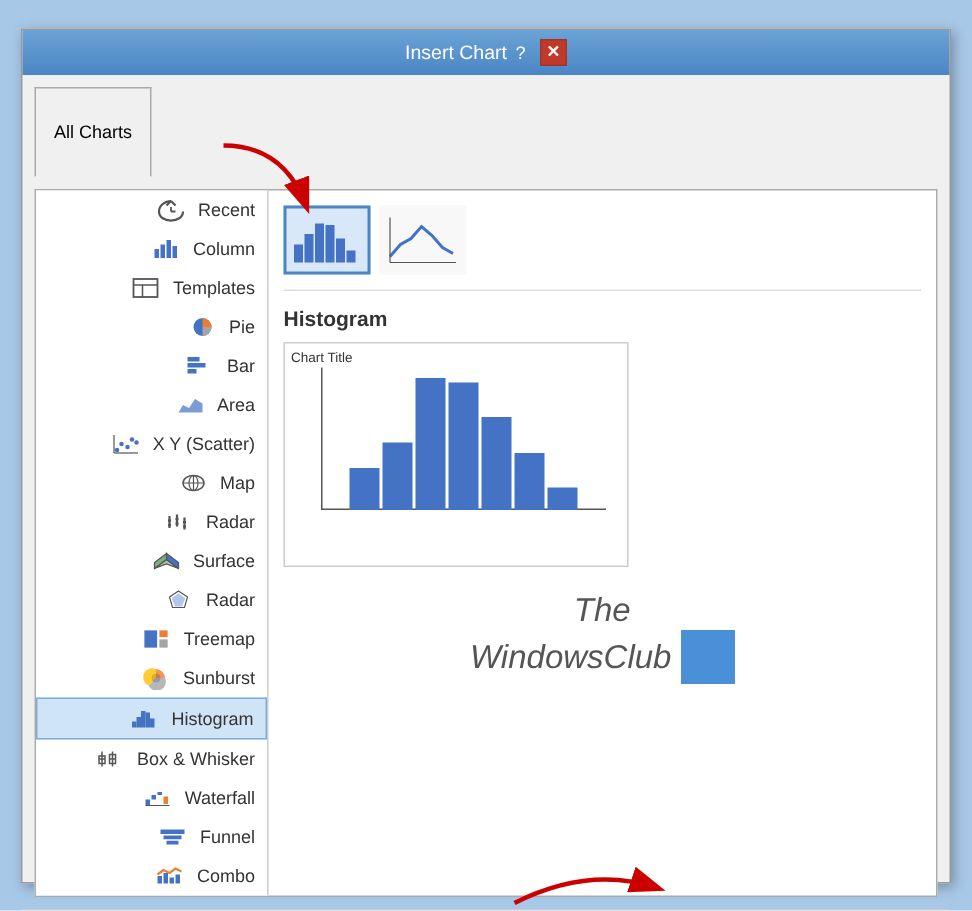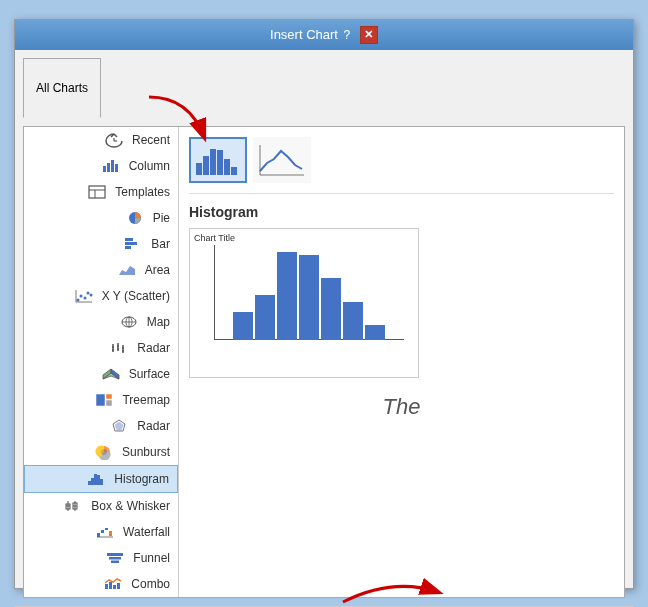--- a/index.html
+++ b/index.html
@@ -354,33 +354,33 @@
           <svg class="icon-svg" viewBox="0 0 20 16">
             <polygon points="2,13 10,10 18,13 10,7" fill="#a5c8a0" stroke="#555" stroke-width="0.8"></polygon>
             <polygon points="2,13 10,7 10,3 2,9" fill="#7ab07a" stroke="#555" stroke-width="0.8"></polygon>
             <polygon points="18,13 10,7 10,3 18,9" fill="#4472c4" stroke="#555" stroke-width="0.8"></polygon>
           </svg>
           <span>Surface</span>
         </div>
 
         <div class="sidebar-item">
           <svg class="icon-svg" viewBox="0 0 20 16">
+            <polygon points="10,2 16,6 14,13 6,13 4,6" fill="none" stroke="#555" stroke-width="0.8"></polygon>
+            <polygon points="10,4 14,7 12,12 8,12 6,7" fill="#4472c4" opacity="0.4" stroke="#4472c4" stroke-width="0.8"></polygon>
+          </svg>
+          <span>Radar</span>
+        </div>
+
+        <div class="sidebar-item">
+          <svg class="icon-svg" viewBox="0 0 20 16">
             <rect x="2" y="2" width="9" height="12" fill="#4472c4" stroke="white" stroke-width="0.5"></rect>
             <rect x="12" y="2" width="6" height="5" fill="#ed7d31" stroke="white" stroke-width="0.5"></rect>
             <rect x="12" y="8" width="6" height="6" fill="#a5a5a5" stroke="white" stroke-width="0.5"></rect>
           </svg>
           <span>Treemap</span>
-        </div>
-
-        <div class="sidebar-item">
-          <svg class="icon-svg" viewBox="0 0 20 16">
-            <polygon points="10,2 16,6 14,13 6,13 4,6" fill="none" stroke="#555" stroke-width="0.8"></polygon>
-            <polygon points="10,4 14,7 12,12 8,12 6,7" fill="#4472c4" opacity="0.4" stroke="#4472c4" stroke-width="0.8"></polygon>
-          </svg>
-          <span>Radar</span>
         </div>
 
         <div class="sidebar-item">
           <svg class="icon-svg" viewBox="0 0 20 16">
             <circle cx="10" cy="8" r="3" fill="#4472c4"></circle>
             <path d="M10 8 L10 2 A6 6 0 0 1 16 8 Z" fill="#ed7d31" opacity="0.8"></path>
             <path d="M10 8 L16 8 A6 6 0 0 1 5 13 Z" fill="#a5a5a5" opacity="0.8"></path>
             <path d="M10 8 L5 13 A6 6 0 0 1 10 2 Z" fill="#ffc000" opacity="0.8"></path>
           </svg>
           <span>Sunburst</span>
@@ -488,20 +488,24 @@
               <div style="background: rgb(68, 114, 196); width: 20px; height: 88px; flex-shrink: 0; position: relative; z-index: 1;"></div>
               <div style="background: rgb(68, 114, 196); width: 20px; height: 85px; flex-shrink: 0; position: relative; z-index: 1;"></div>
               <div style="background: rgb(68, 114, 196); width: 20px; height: 62px; flex-shrink: 0; position: relative; z-index: 1;"></div>
               <div style="background: rgb(68, 114, 196); width: 20px; height: 38px; flex-shrink: 0; position: relative; z-index: 1;"></div>
               <div style="background: rgb(68, 114, 196); width: 20px; height: 15px; flex-shrink: 0; position: relative; z-index: 1;"></div>
             </div>
         </div>
 
         <div class="watermark">
           <div class="watermark-line1">The</div>
+          <div class="watermark-line2">
+            <span class="watermark-line2-text">WindowsClub</span>
+            <div class="watermark-square"></div>
+          </div>
         </div>
       </div>
     </div>
   </div>
 
   <div class="bottom-bar">
 
     <svg style="position:absolute; bottom:30px; right:180px; pointer-events:none;" width="120" height="50">
       <defs>
         <marker id="arrowhead2" markerWidth="8" markerHeight="6" refX="6" refY="3" orient="auto">

